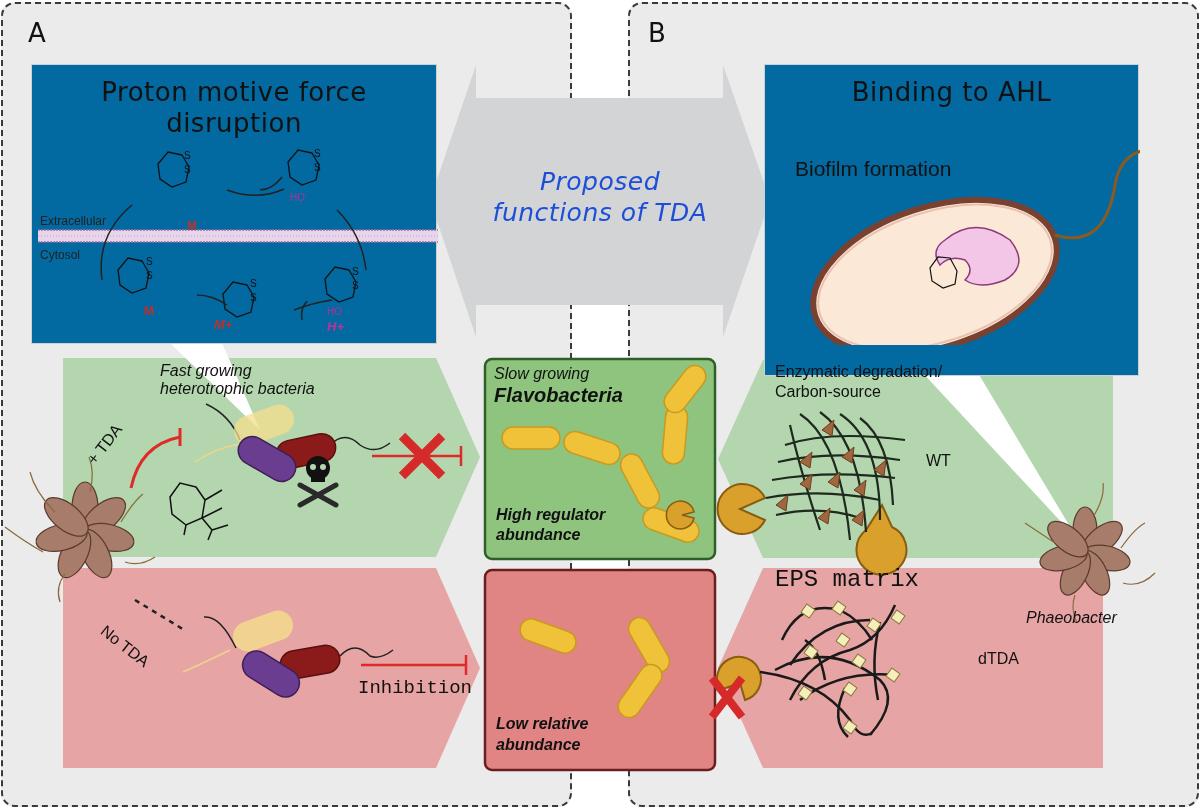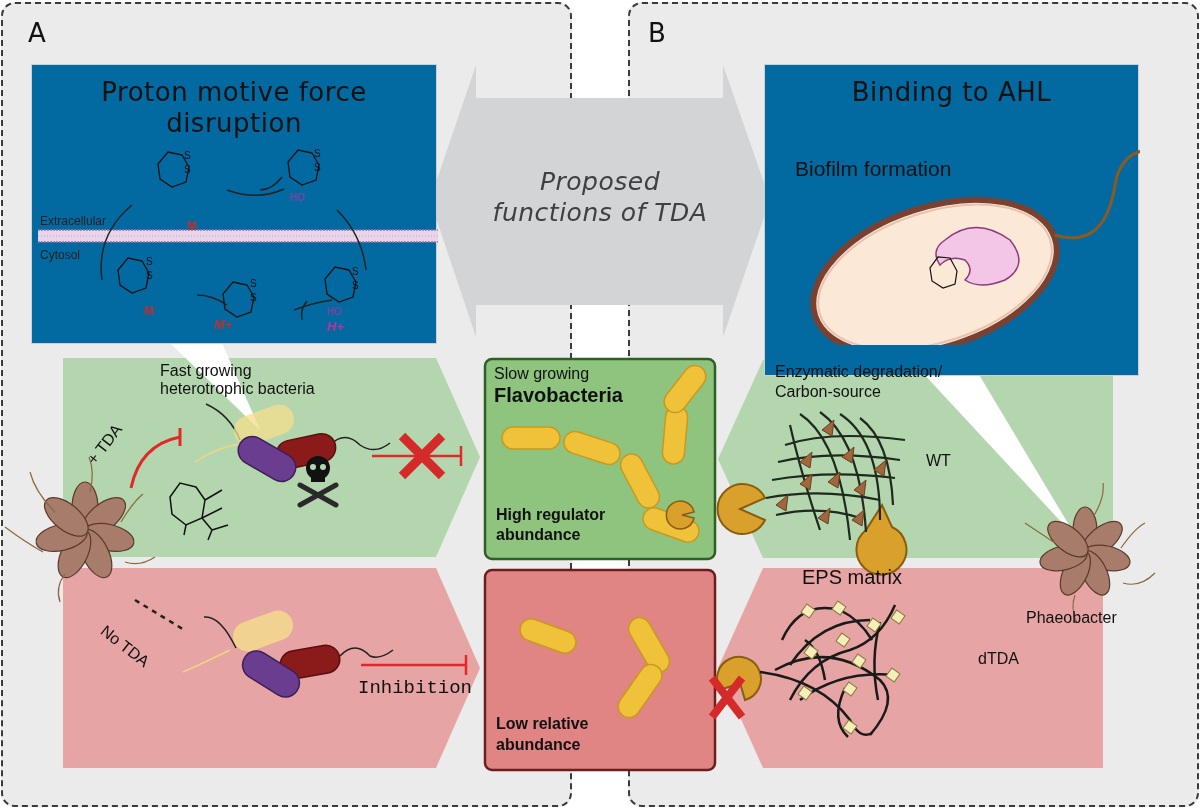--- a/index.html
+++ b/index.html
@@ -3,24 +3,24 @@
 <meta charset="utf-8">
 <style>
   html, body { margin:0; padding:0; background:#ffffff; }
   body { width:1200px; height:809px; position:relative; overflow:hidden; font-family:"DejaVu Sans", sans-serif; }
   .abs { position:absolute; }
   .panel { position:absolute; background:#ebebeb; border:2px dashed #3a3a3a; border-radius:14px; box-sizing:border-box; }
   .panel-letter { position:absolute; font-size:26px; color:#111; font-family:"DejaVu Sans", sans-serif; }
   .callout { position:absolute; background:#0369a1; border:1px solid #cfcfcf; box-sizing:border-box; }
   .callout-title { position:absolute; left:0; right:0; text-align:center; font-size:26px; line-height:31px; color:#111; letter-spacing:0.5px; font-family:"DejaVu Sans", sans-serif; }
   .lbl { position:absolute; color:#111; font-family:"Liberation Sans", sans-serif; }
-  .it { }
+  .it { font-style:italic; }
   .bold { font-weight:bold; }
   svg text { font-family:"Liberation Sans", sans-serif; }
-  .center-text { position:absolute; text-align:center; font-style:italic; font-size:25px; line-height:31px; color:#404040; font-family:"DejaVu Sans", sans-serif; letter-spacing:0.5px; }
+  .center-text { position:absolute; text-align:center; font-style:italic; font-size:25px; line-height:31px; color:#1d4ed8; font-family:"DejaVu Sans", sans-serif; letter-spacing:0.5px; }
 </style>
 </head>
 <body>
 
 <div class="panel" style="left:1px; top:2px; width:571px; height:805px;"></div>
 <div class="panel-letter" style="left:28px; top:18px;">A</div>
 
 <div class="panel" style="left:628px; top:2px; width:571px; height:805px;"></div>
 <div class="panel-letter" style="left:648px; top:18px;">B</div>
 
@@ -287,15 +287,15 @@
 <div class="lbl it bold" style="left:496px; top:506px; font-size:16px;">High regulator</div>
 <div class="lbl it bold" style="left:496px; top:526px; font-size:16px;">abundance</div>
 
 <div class="lbl it bold" style="left:496px; top:715px; font-size:16px;">Low relative</div>
 <div class="lbl it bold" style="left:496px; top:736px; font-size:16px;">abundance</div>
 
 <div class="lbl" style="left:775px; top:363px; font-size:16px;">Enzymatic degradation/</div>
 <div class="lbl" style="left:775px; top:383px; font-size:16px;">Carbon-source</div>
 <div class="lbl" style="left:926px; top:452px; font-size:16px;">WT</div>
 
-<div class="lbl" style="left:802px; top:566px; font-size:20px;">EPS matrix</div>
+<div class="lbl" style="left:775px; top:566px; font-size:24px;font-family:Liberation Mono, monospace;">EPS matrix</div>
 <div class="lbl" style="left:978px; top:650px; font-size:16px;">dTDA</div>
 <div class="lbl it" style="left:1026px; top:609px; font-size:16px;">Phaeobacter</div>
 
 </body></html>

